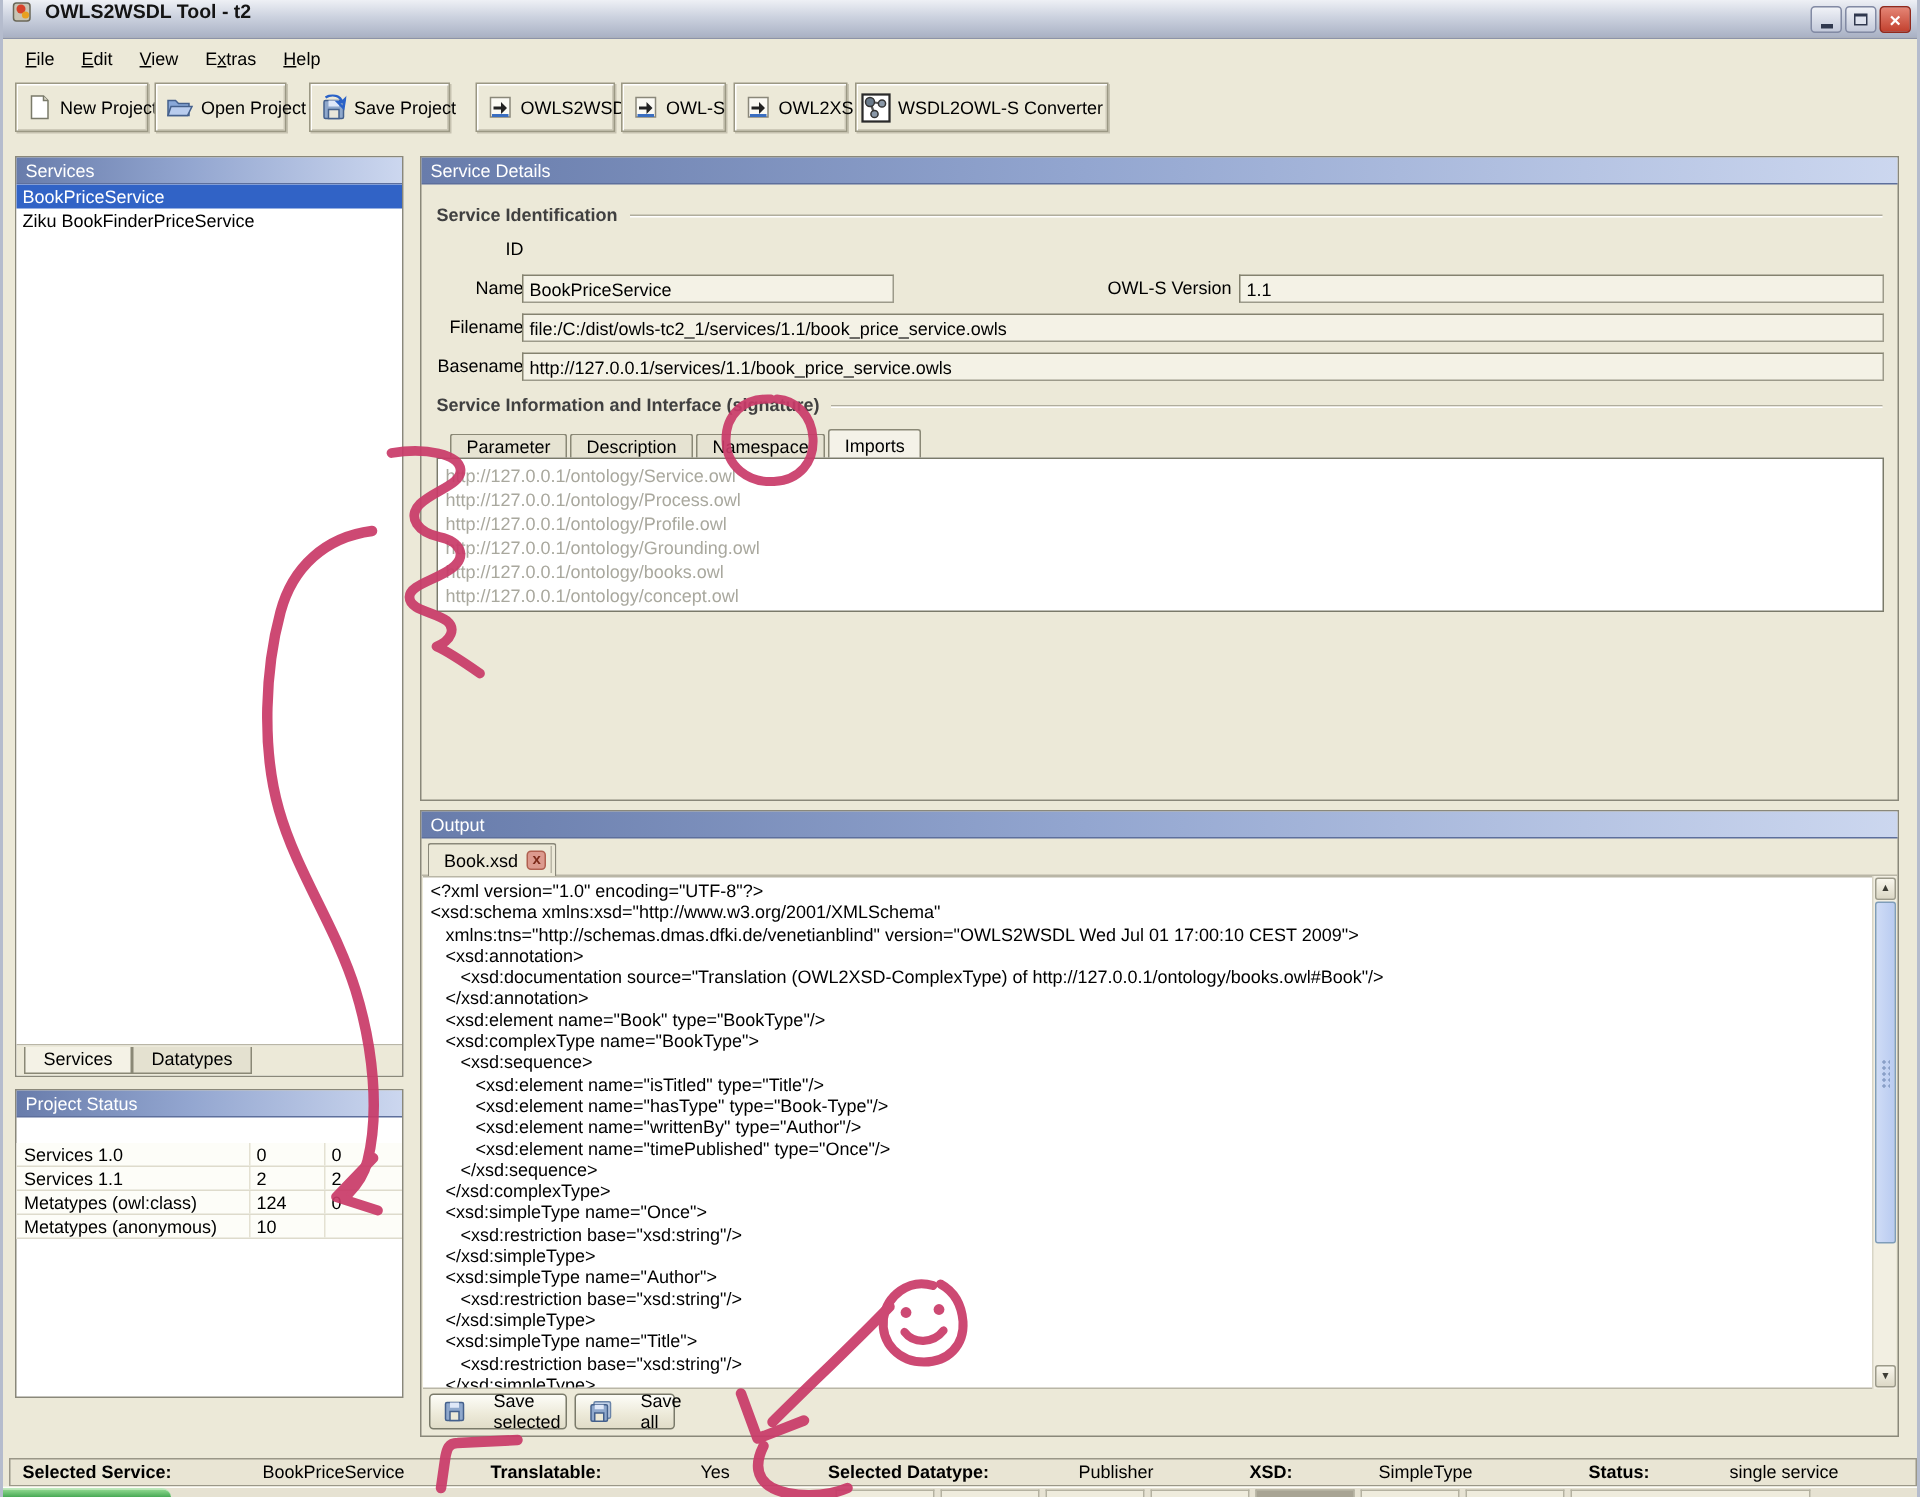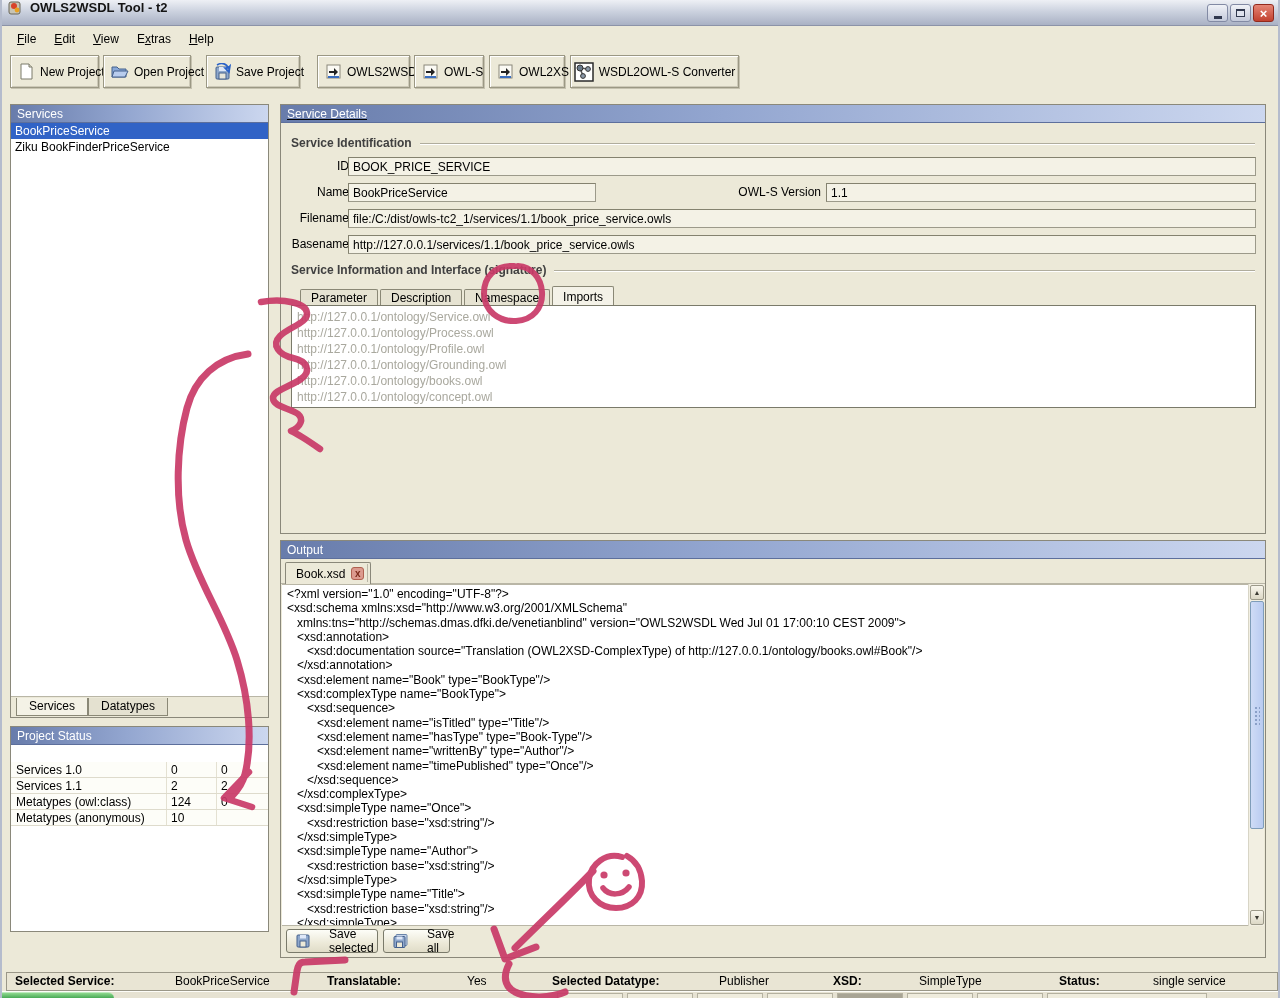--- a/index.html
+++ b/index.html
@@ -73,21 +73,21 @@
   .status-pane{ left:8px; top:726px; width:259px; height:206px; background:#fff; }
   .ps-table{ position:absolute; left:0; top:35px; width:100%; }
   .ps-row{ position:relative; height:16px; line-height:16px; border-bottom:1px solid #dedbcc; background:#fdfdf8; }
   .ps-row .lbl{ position:absolute; left:5px; white-space:nowrap; }
   .ps-row .c1{ position:absolute; left:160px; }
   .ps-row .c2{ position:absolute; left:210px; }
   .ps-row .vline1{ position:absolute; left:155px; top:0; bottom:0; border-left:1px solid #e4e1d2; }
   .ps-row .vline2{ position:absolute; left:205px; top:0; bottom:0; border-left:1px solid #e4e1d2; }
 
   
-  .details-pane{ left:278px; top:104px; width:986px; height:430px;text-decoration:underline; }
+  .details-pane{ left:278px; top:104px; width:986px; height:430px; }
   .sec-title-row{ position:absolute; left:10px; right:10px; display:flex; }
   .sec-title{ font-weight:bold; color:#404040; white-space:nowrap; }
   .rule{ flex:1; height:2px; margin:7px 0 0 8px; border-top:1px solid #b0ad9d; border-bottom:1px solid #fff; }
   .frm-label{ position:absolute; width:60px; text-align:right; line-height:19px; }
   .field{
     position:absolute; height:19px; line-height:17px; padding:1px 0 0 4px;
     background:#f4f2e6; border:1px solid #9c9a8a;
     border-top-color:#84826f; border-left-color:#84826f;
     white-space:nowrap; overflow:hidden;
   }
@@ -292,21 +292,20 @@
 
 <div class="pane details-pane">
   <div class="pane-header">Service Details</div>
 
   <div class="sec-title-row" style="top:31px;">
     <span class="sec-title">Service Identification</span>
     <span class="rule"></span>
   </div>
 
   <span class="frm-label" style="left:8px;top:52px;">ID</span>
-  <div class="field" style="left:67px;top:52px;width:908px;">BOOK_PRICE_SERVICE</div>
 
   <span class="frm-label" style="left:8px;top:78px;">Name</span>
   <div class="field" style="left:67px;top:78px;width:248px;">BookPriceService</div>
   <span class="frm-label" style="left:455px;top:78px;width:85px;">OWL-S Version</span>
   <div class="field" style="left:545px;top:78px;width:430px;">1.1</div>
 
   <span class="frm-label" style="left:8px;top:104px;">Filename</span>
   <div class="field" style="left:67px;top:104px;width:908px;">file:/C:/dist/owls-tc2_1/services/1.1/book_price_service.owls</div>
 
   <span class="frm-label" style="left:8px;top:130px;">Basename</span>

